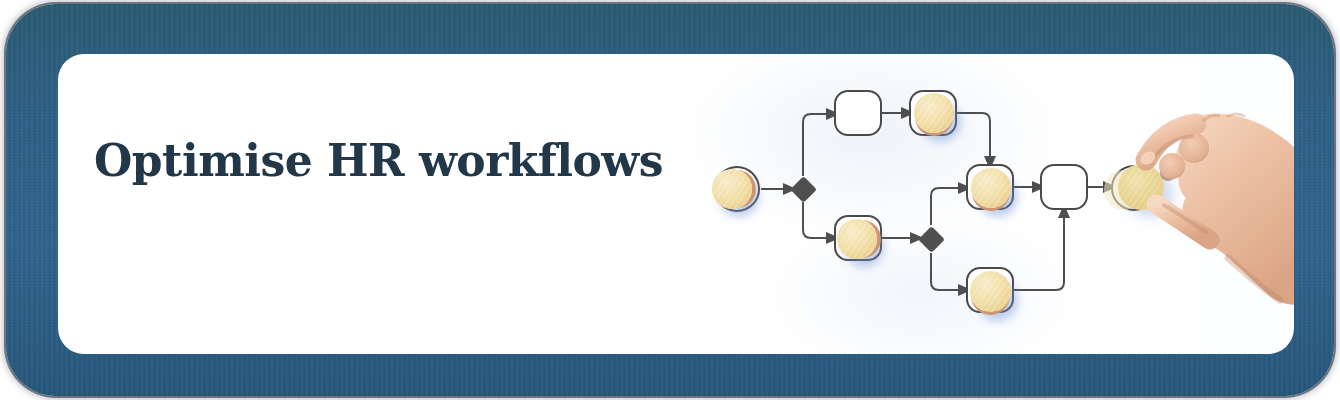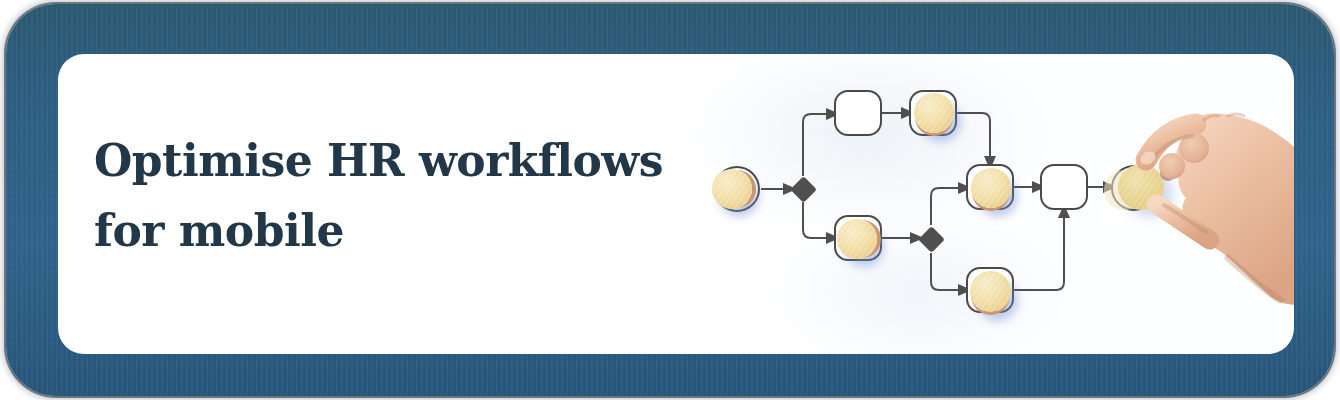--- a/index.html
+++ b/index.html
@@ -77,21 +77,20 @@
 </head>
 <body>
 
 <div class="frame">
   <div class="card">
 
     <div class="bg-tint"></div>
 
     <h1 class="title">
       <span class="line">Optimise HR workflows</span>
-      <span class="line">for mobile</span>
     </h1>
 
     <div class="diagram">
 
       <svg class="connectors" width="1236" height="300" viewBox="0 0 1236 300">
         <defs>
           <marker id="ah" markerWidth="8" markerHeight="7" refX="0.5" refY="3" orient="auto">
             <path d="M0,0 L7,3 L0,6 Z" fill="#4f4f4f"></path>
           </marker>
         </defs>

